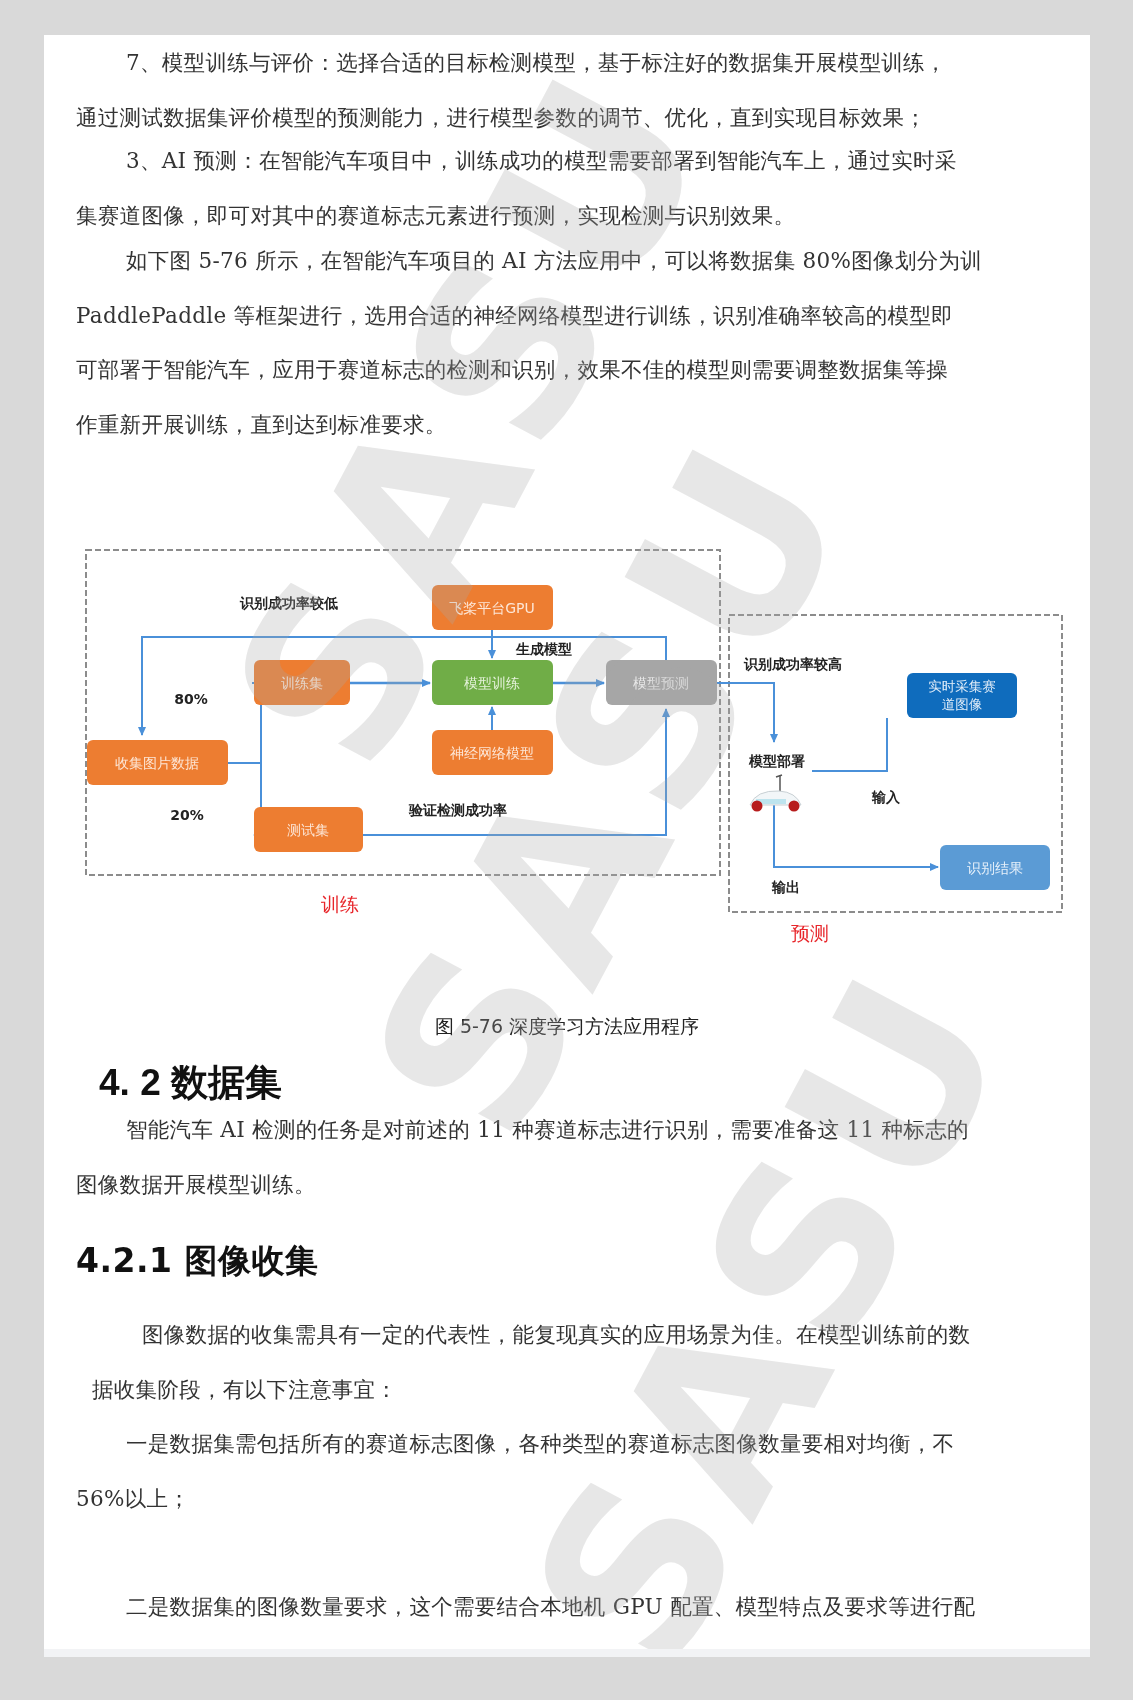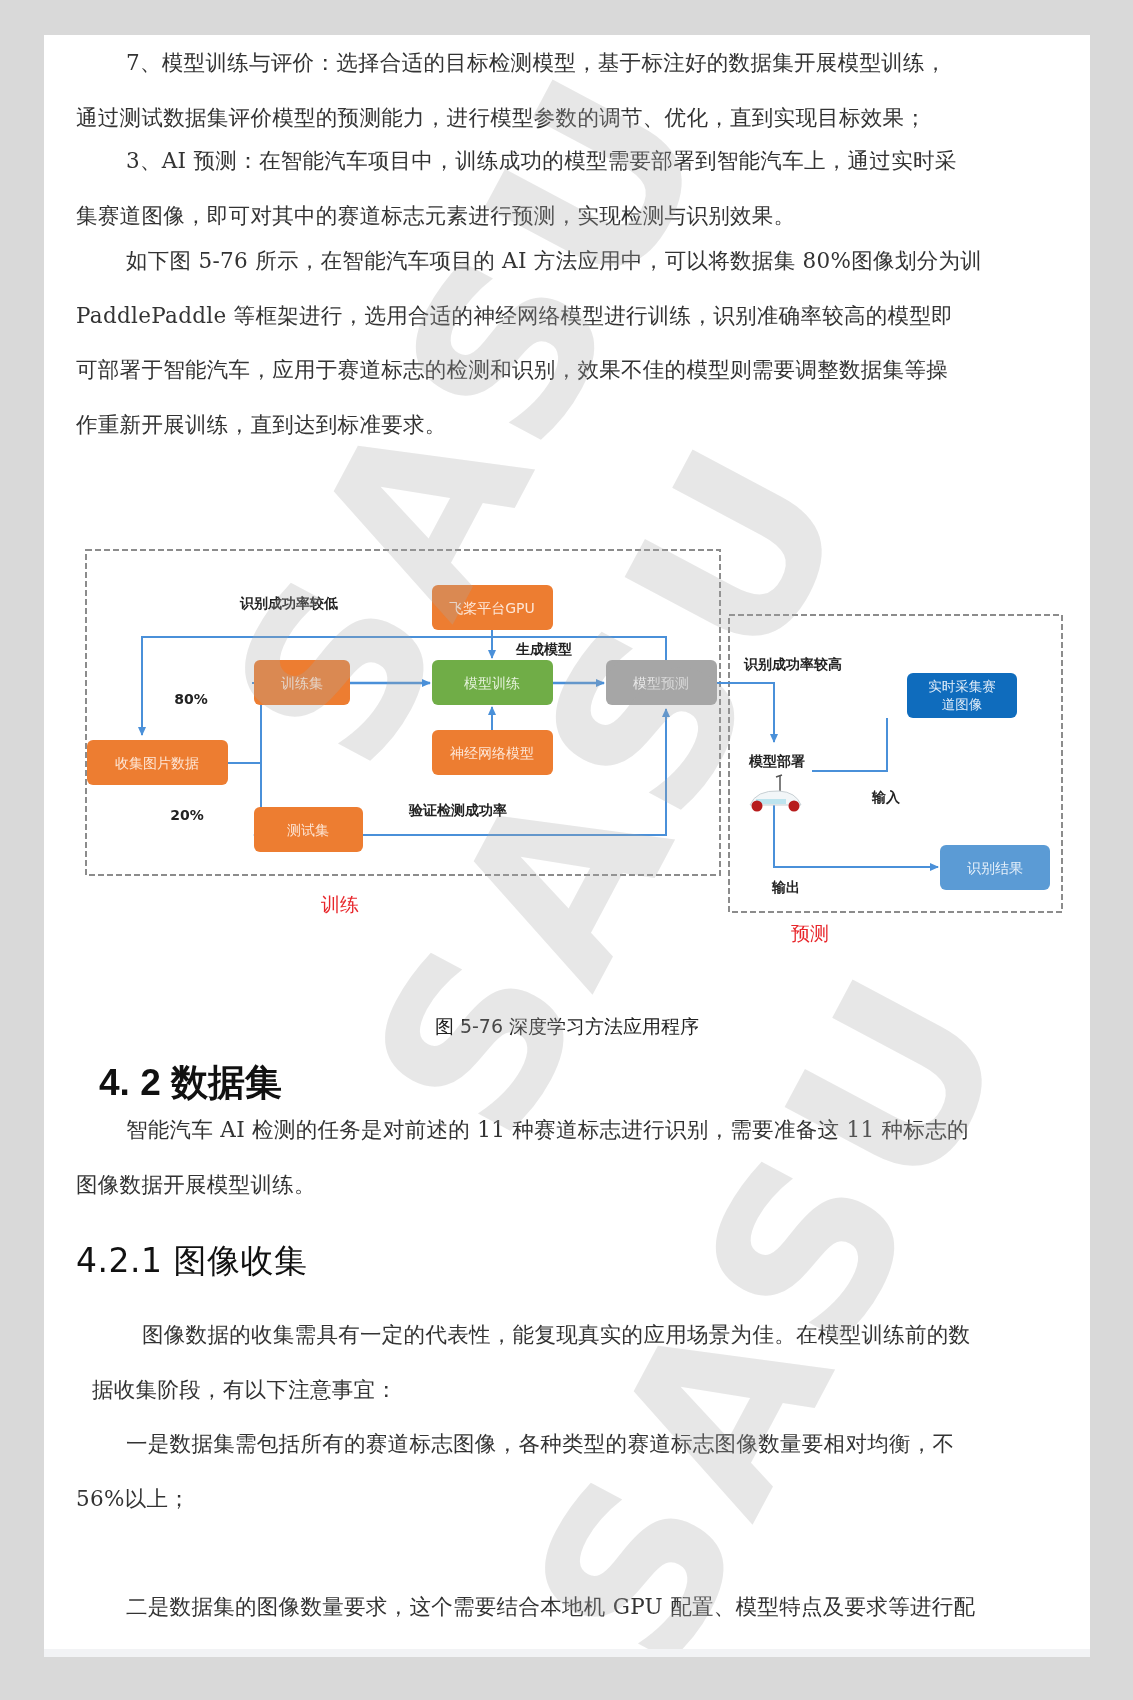--- a/index.html
+++ b/index.html
@@ -21,21 +21,21 @@
     line-height:54.5px; margin:0; text-align:justify;
     font-family:"DejaVu Serif","Liberation Serif",serif;
   }
   .para .line { display:block; white-space:nowrap; }
   .para .indent { padding-left:50px; }
   .h2 {
     position:absolute; left:44px; font-size:37px; font-weight:bold; color:#111;
     font-family:Liberation Sans, sans-serif; margin:11px;
   }
   .h3 {
-    position:absolute; left:32px; font-size:33px; font-weight:normal; color:#111;
+    position:absolute; left:32px; font-size:33px; font-weight:bold; color:#111;
     font-family:"DejaVu Sans","Liberation Sans",sans-serif; margin:0; letter-spacing:0.5px;
   }
   .caption {
     position:absolute; left:0; width:1046px; top:979px; text-align:center;
     font-size:19px; color:#222; font-family:"DejaVu Sans","Liberation Sans",sans-serif;
   }
   .diagram { position:absolute; left:0; top:0; width:1046px; height:1622px; pointer-events:none; }
   .diagram text { font-family:"DejaVu Sans","Liberation Sans",sans-serif; }
   .watermark {
     position:absolute; font-family:"DejaVu Sans","Liberation Sans",sans-serif;

